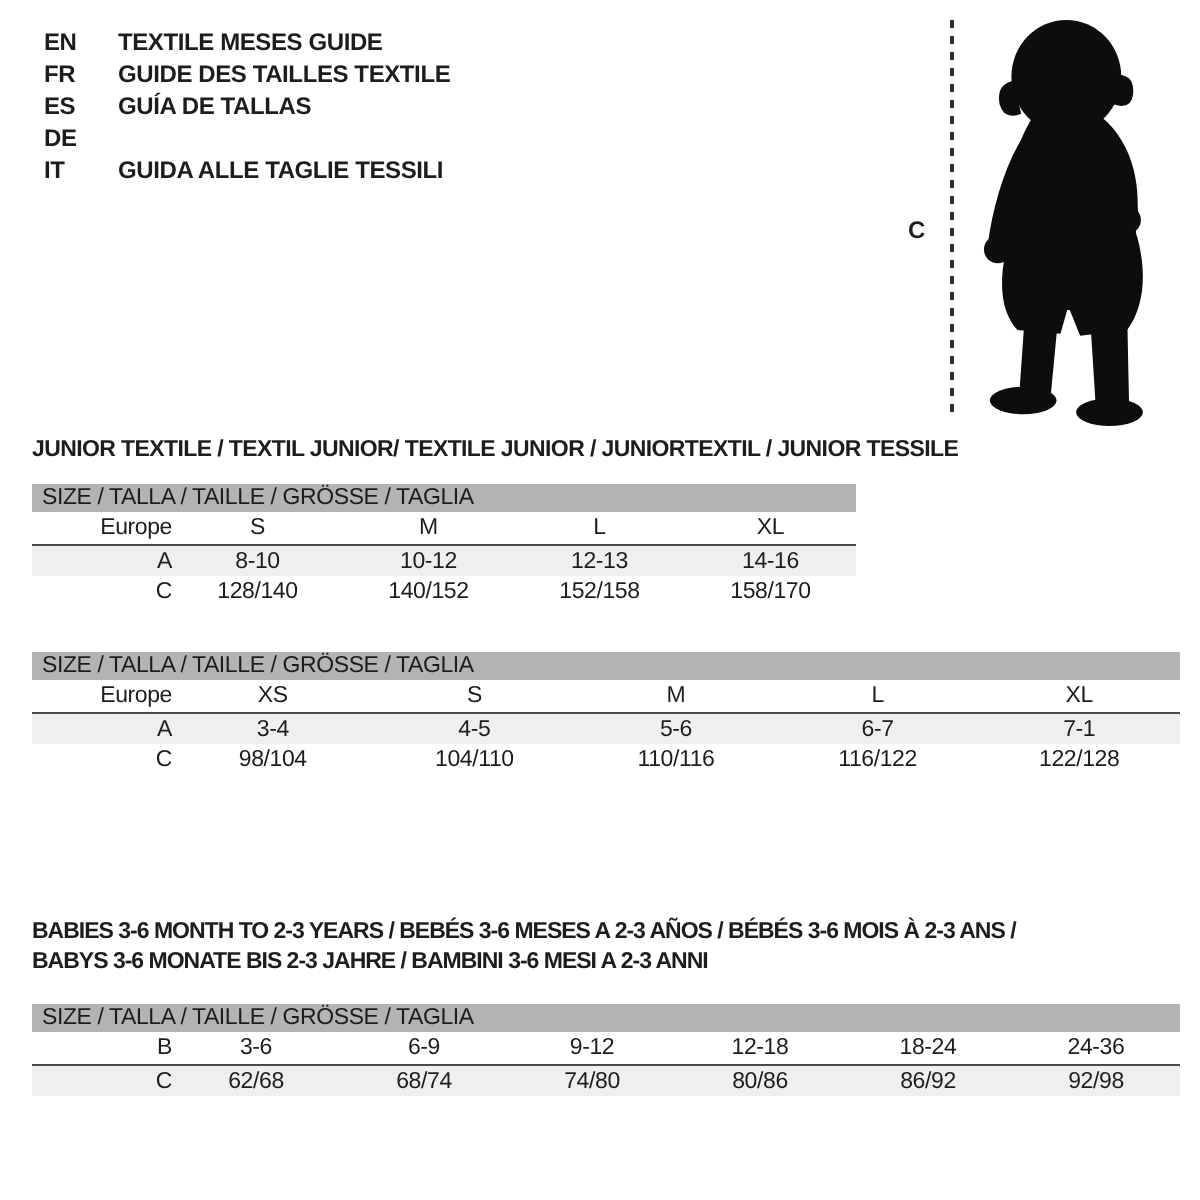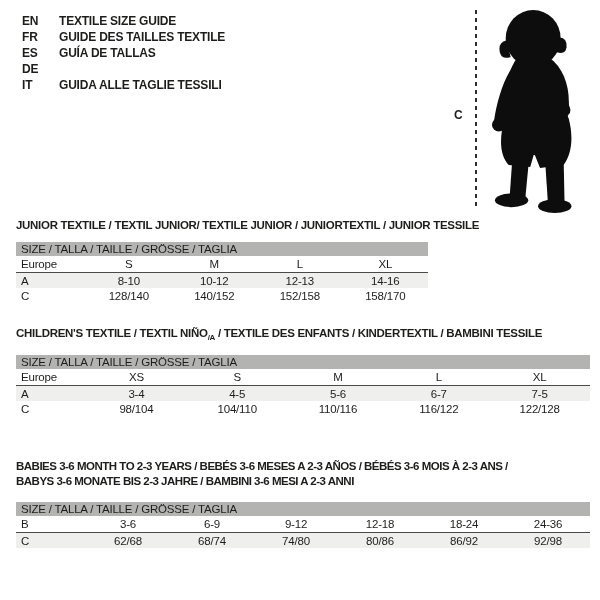--- a/index.html
+++ b/index.html
@@ -35,34 +35,34 @@
   .sec3 .tbl-title { line-height:15px; margin-bottom:13px; letter-spacing:-0.5px; }
   .subscript { font-size:8px; vertical-align:sub; }
   .tbl-head {
     background:var(--header_bar,#b3b3b1);
     height:14px; line-height:14px; font-size:11.5px; padding-left:5px;
     letter-spacing:-0.2px;
   }
   .tbl-row { display:flex; height:16px; line-height:16px; font-size:11.5px; }
   .tbl-row.shaded { background:var(--shaded_row,#efefed); border-top:1px solid var(--divider,#4a4a4a); }
   .cell { flex:1; text-align:center; letter-spacing:-0.2px; }
-  .cell.label { flex:0 0 70px; text-align:left; padding-left:5px; }
+  .cell.label { flex:0 0 70px; text-align:right; padding-left:5px; }
 
   
   .legend { position:absolute; left:20px; top:534px; font-weight:bold; font-size:11.5px; line-height:18px; letter-spacing:-0.3px; }
 </style>
 </head>
 <body>
 
 <div class="canvas">
 
   <div class="lang-list">
     <div class="lang-row">
       <span class="lang-code">EN</span>
-      <span class="lang-label">TEXTILE SIZE GUIDE</span>
+      <span class="lang-label">TEXTILE MESES GUIDE</span>
     </div>
     <div class="lang-row">
       <span class="lang-code">FR</span>
       <span class="lang-label">GUIDE DES TAILLES TEXTILE</span>
     </div>
     <div class="lang-row">
       <span class="lang-code">ES</span>
       <span class="lang-label">GUÍA DE TALLAS</span>
     </div>
     <div class="lang-row">
@@ -118,39 +118,38 @@
             <span class="cell">128/140</span>
             <span class="cell">140/152</span>
             <span class="cell">152/158</span>
             <span class="cell">158/170</span>
           </div>
         </div>
     </div>
   </section>
 
   <section class="tbl-sec sec2">
-    <div class="tbl-title"><span>CHILDREN'S TEXTILE / TEXTIL NIÑO</span><span class="subscript">/A</span><span> / TEXTILE DES ENFANTS / KINDERTEXTIL / BAMBINI TESSILE</span></div>
     <div class="tbl">
       <div class="tbl-head">SIZE / TALLA / TAILLE / GRÖSSE / TAGLIA</div>
       <div class="tbl-body">
           <div class="tbl-row">
             <span class="cell label">Europe</span>
             <span class="cell">XS</span>
             <span class="cell">S</span>
             <span class="cell">M</span>
             <span class="cell">L</span>
             <span class="cell">XL</span>
           </div>
           <div class="tbl-row shaded">
             <span class="cell label">A</span>
             <span class="cell">3-4</span>
             <span class="cell">4-5</span>
             <span class="cell">5-6</span>
             <span class="cell">6-7</span>
-            <span class="cell">7-5</span>
+            <span class="cell">7-1</span>
           </div>
           <div class="tbl-row">
             <span class="cell label">C</span>
             <span class="cell">98/104</span>
             <span class="cell">104/110</span>
             <span class="cell">110/116</span>
             <span class="cell">116/122</span>
             <span class="cell">122/128</span>
           </div>
         </div>

